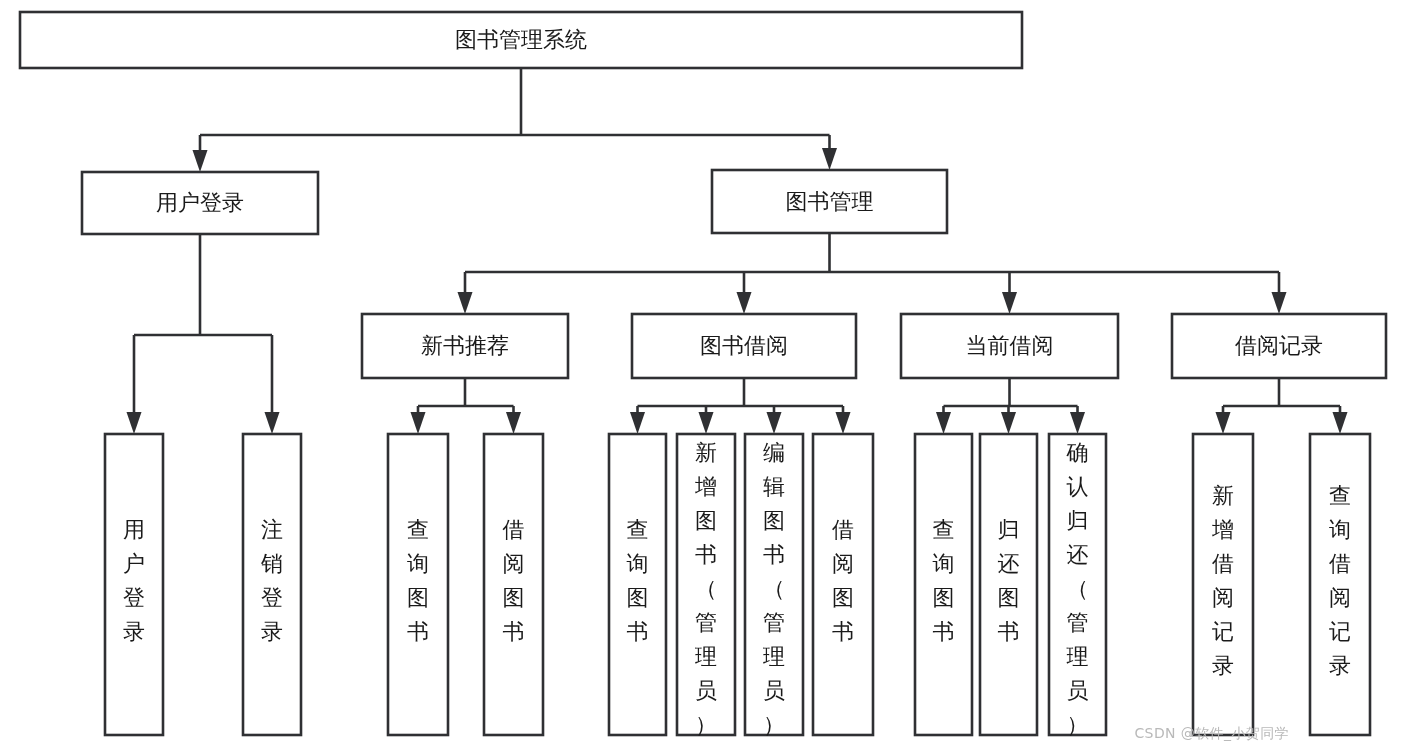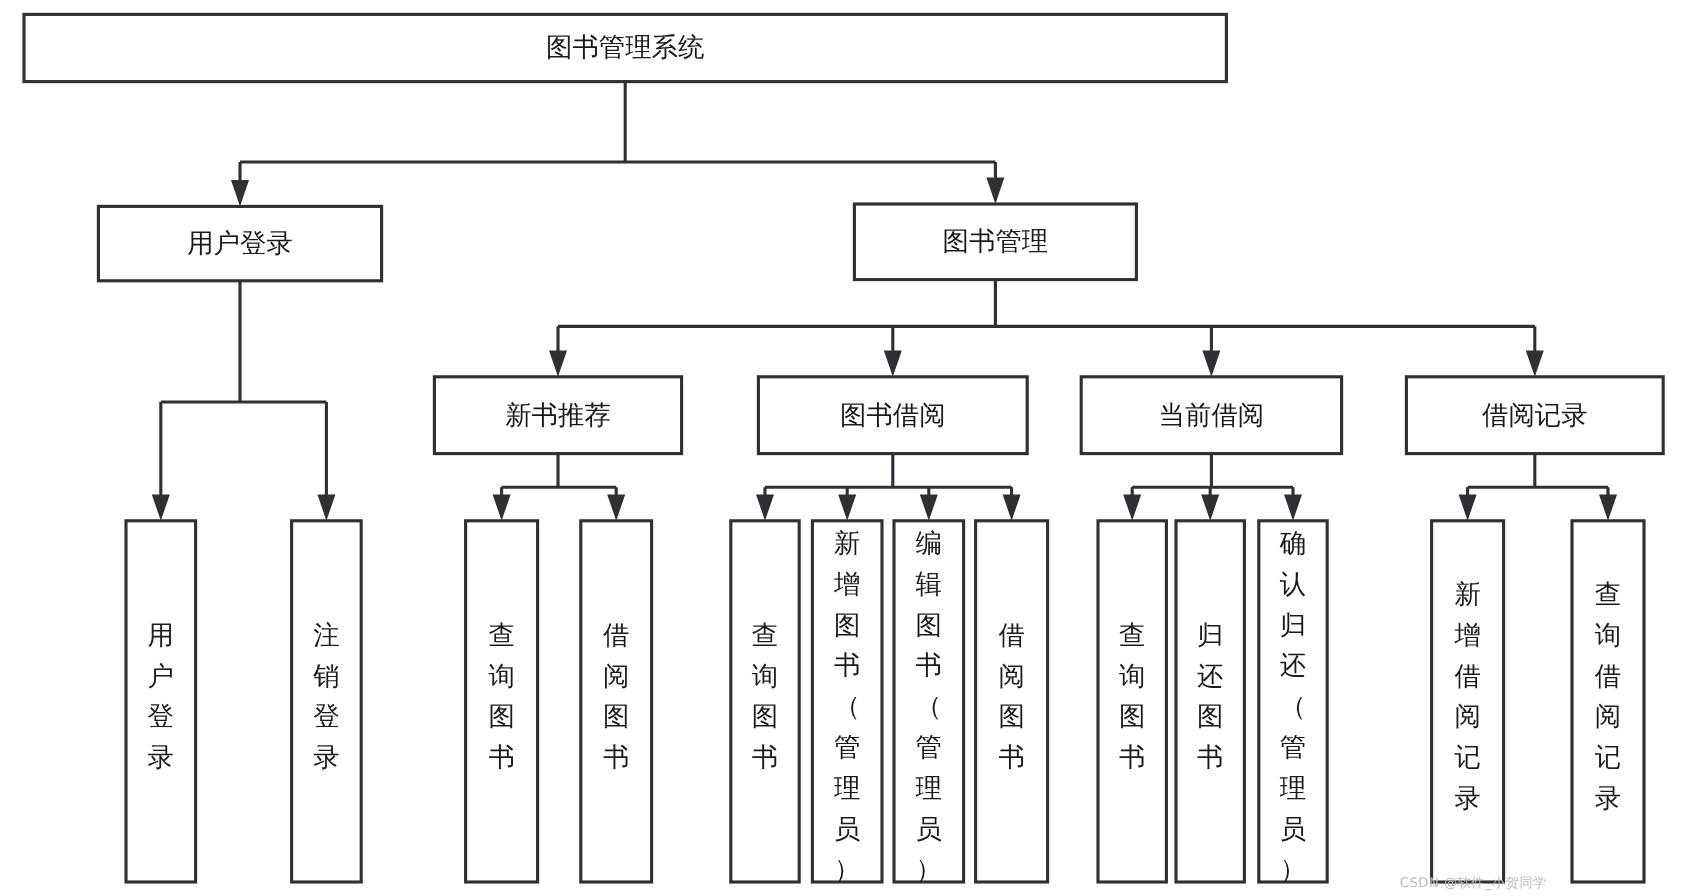--- a/index.html
+++ b/index.html
@@ -46,21 +46,21 @@
   }
   .arrow-head {
     fill: #2f3033;
     stroke: none;
   }
   .watermark-text {
     position: absolute;
     right: 8px;
     bottom: 4px;
     font-family: "DejaVu Sans", "Liberation Sans", sans-serif;
-    font-size: 11px;
+    font-size: 14px;
     color: #b9b9b9;
     white-space: nowrap;
     letter-spacing: 0.4px;
   }
 </style>
 </head>
 <body>
 
 <div id="diagram-root">
   <svg id="diagram-svg" width="1405" height="747" viewBox="0 0 1405 747" xmlns="http://www.w3.org/2000/svg">

